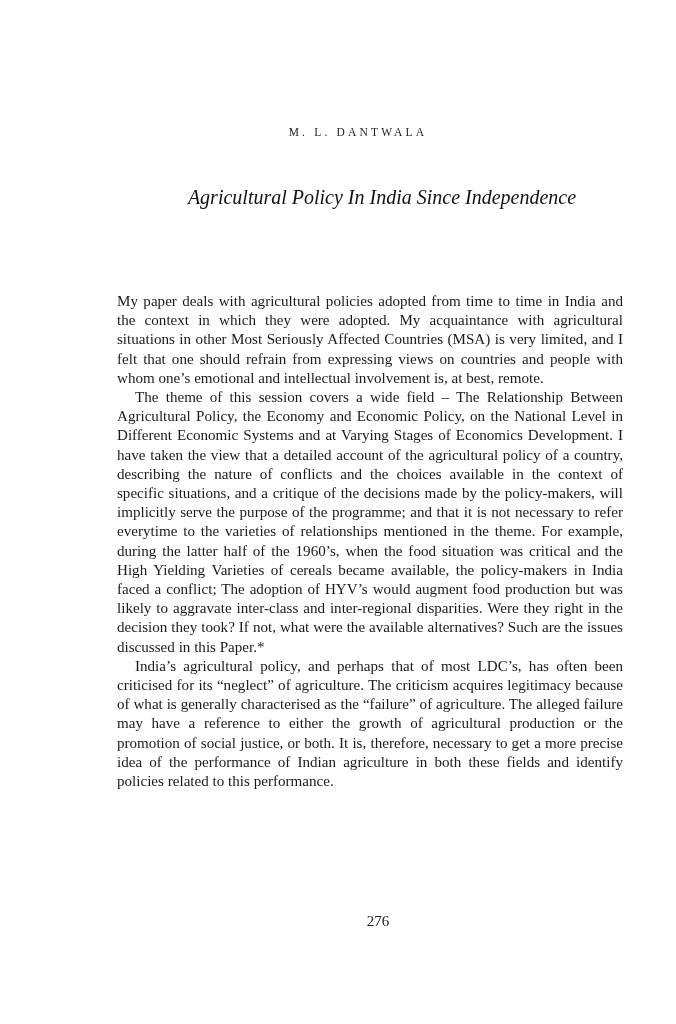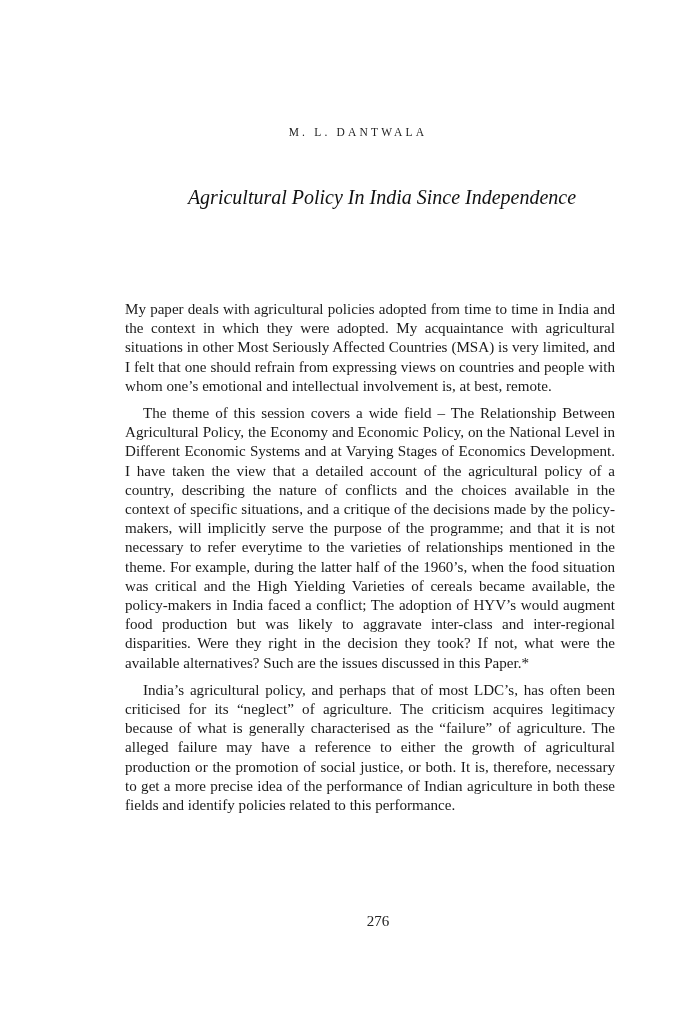--- a/index.html
+++ b/index.html
@@ -18,21 +18,21 @@
   .title {
     position: absolute; top: 186px; left: 0; width: 764px;
     text-align: center; font-style: italic; font-size: 20px;
     color: #111;
   }
   .body {
     position: absolute; top: 292px; left: 117px; width: 506px;
     font-size: 15.1px; line-height: 19.2px; text-align: justify;
     hyphens: manual;
   }
-  .body p { margin: 8px; }
+  .body p { margin: 0; }
   .body p.indent { text-indent: 18px; }
   .footnote {
     position: absolute; top: 841px; left: 117px; width: 506px;
     font-size: 11.6px; line-height: 16.5px; text-align: justify;
     text-indent: 20px; color: #1a1a1a;
   }
   .page-number {
     position: absolute; top: 913px; left: 0; width: 756px;
     text-align: center; font-size: 15px; color: #222;
   }

